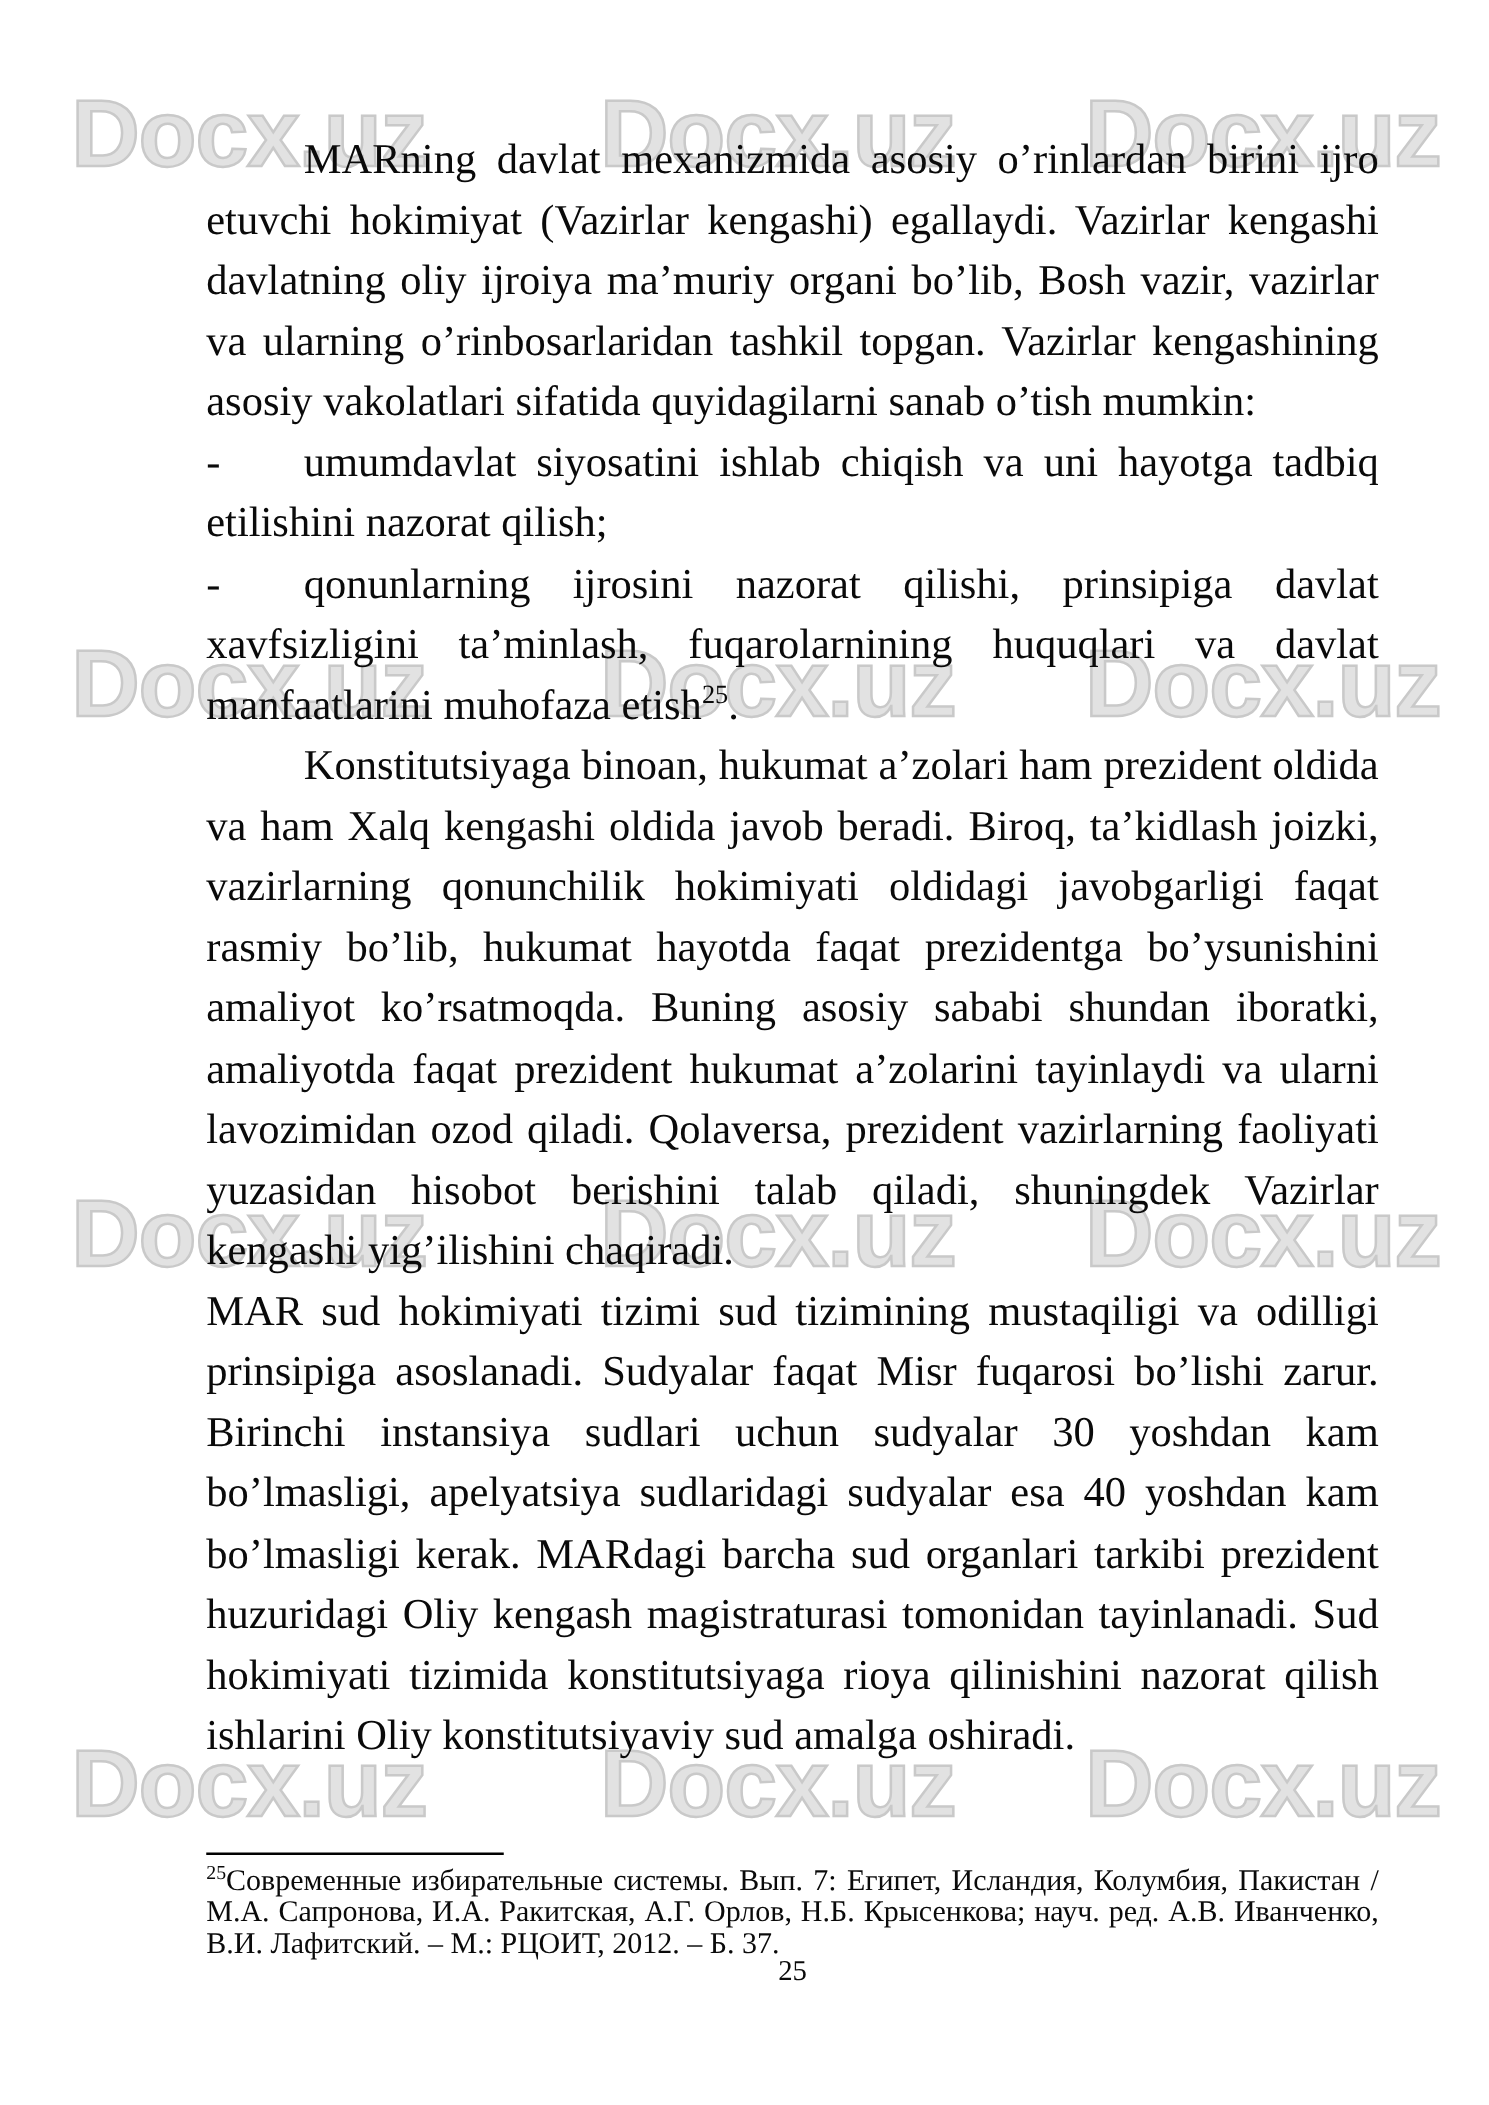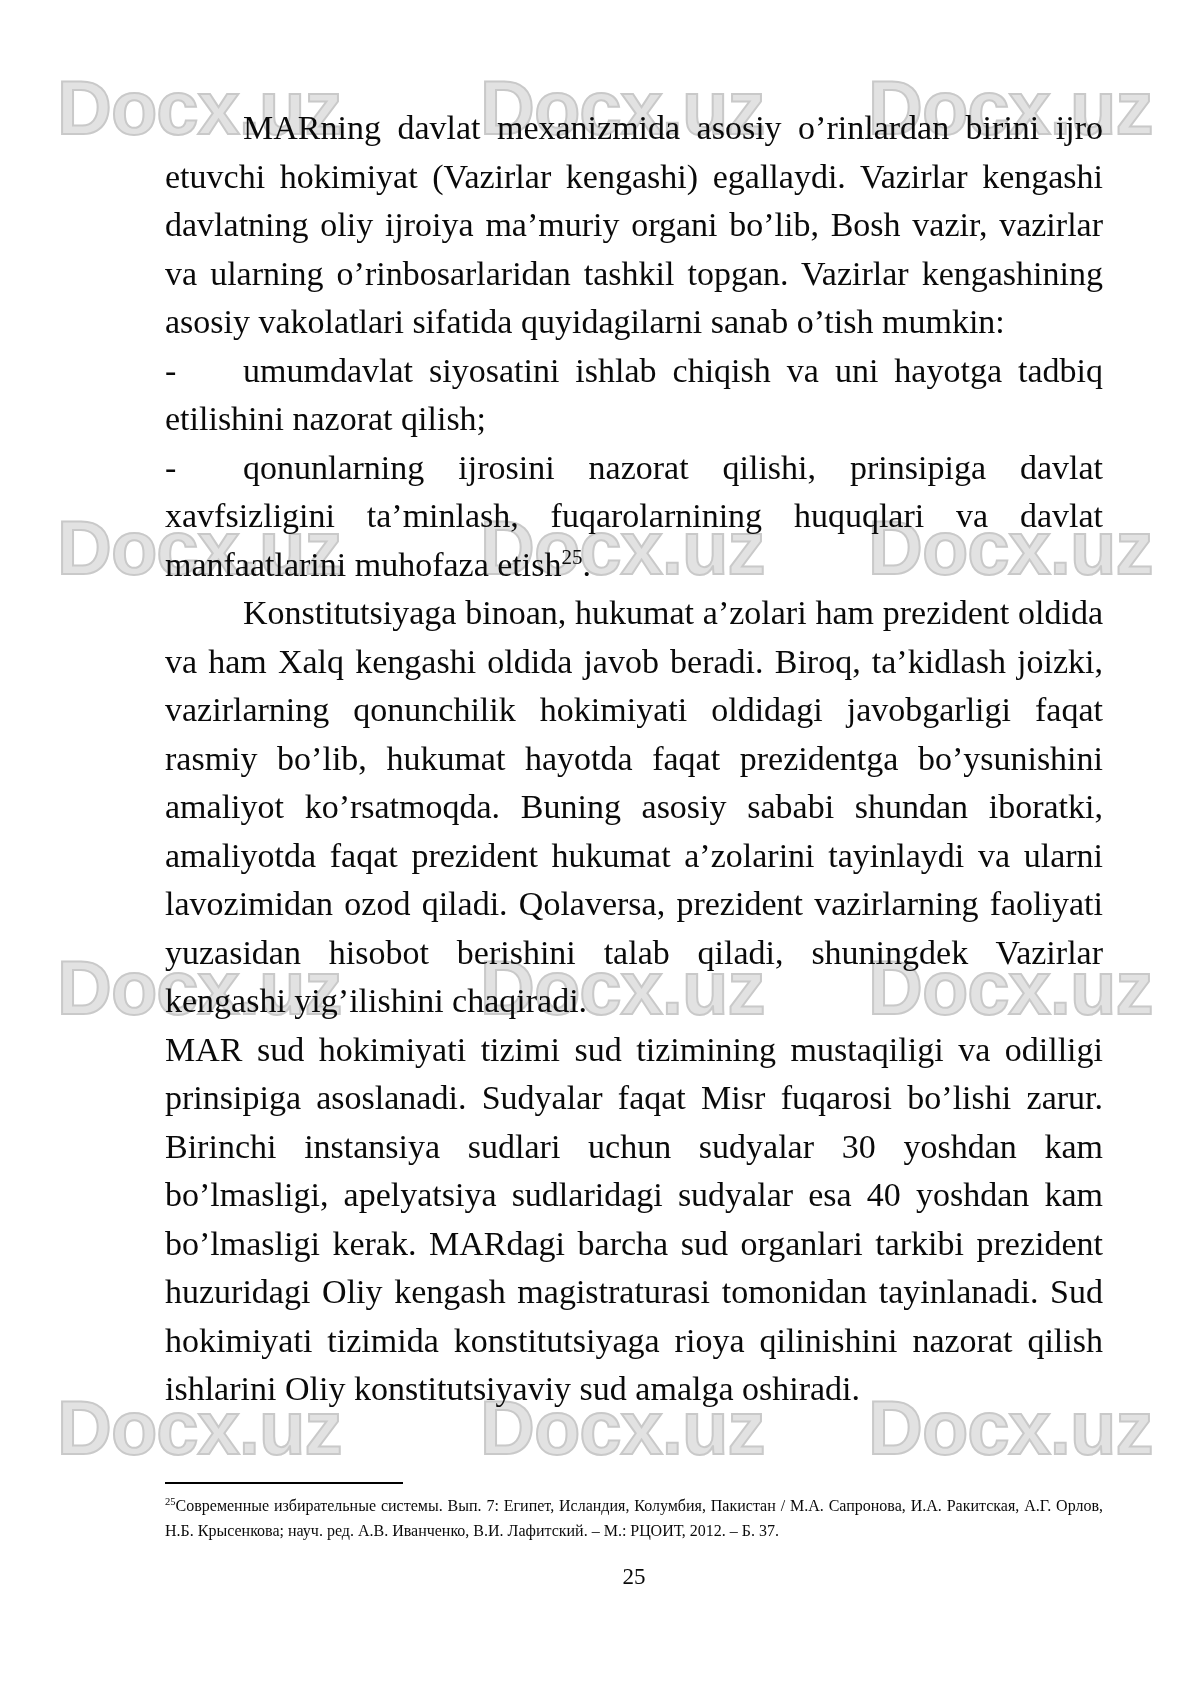--- a/index.html
+++ b/index.html
@@ -72,21 +72,21 @@
     width: 938px;
     z-index: 1;
   }
   .footnote-sep {
     width: 238px;
     border-top: 2.5px solid #000000;
     margin-bottom: 9px;
   }
   .footnote-text {
     margin: 0;
-    font-size: 16px;
+    font-size: 24px;
     line-height: 25px;
     text-align: justify;
   }
   .footnote-text sup {
     font-size: 0.66em;
     line-height: 0;
     vertical-align: super;
   }
 
   

